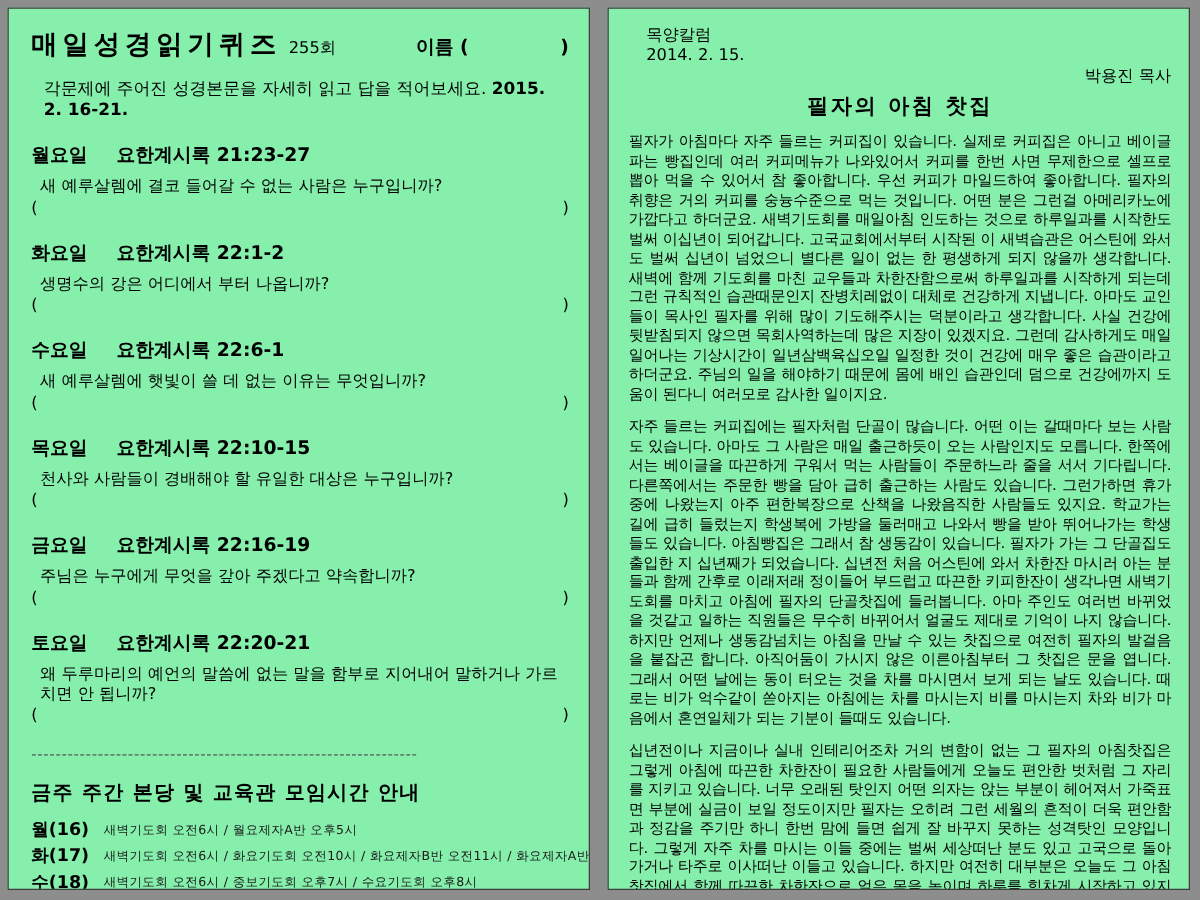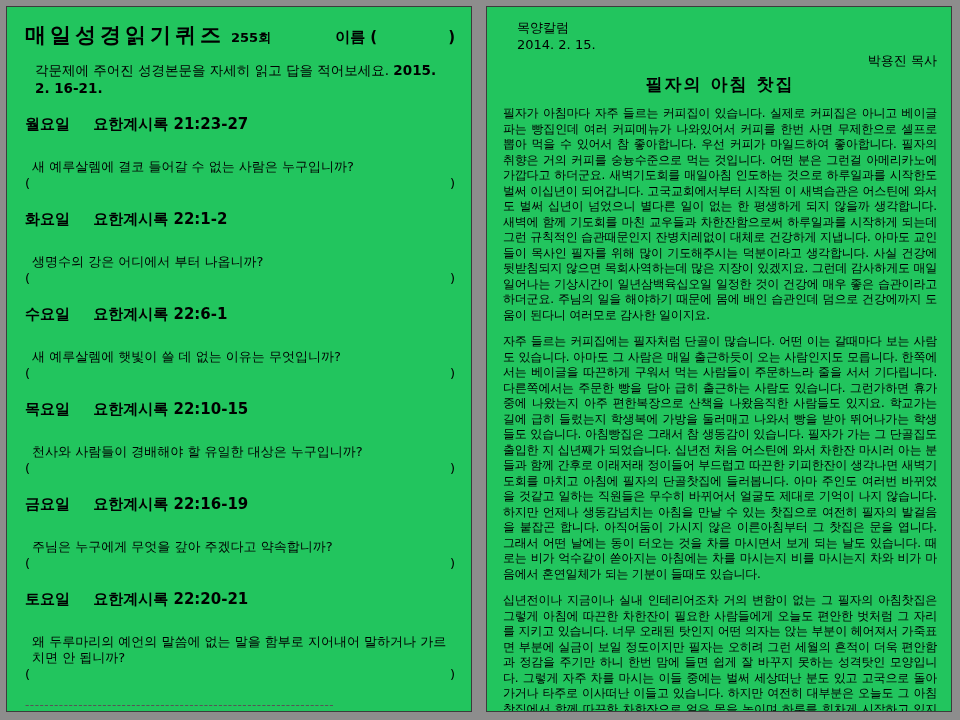--- a/index.html
+++ b/index.html
@@ -6,38 +6,38 @@
   body{
     width:960px;height:720px;overflow:hidden;
     background:#8d8d8d;
     font-family:"DejaVu Sans","Liberation Sans",sans-serif;
     color:#000;
     -webkit-font-smoothing:none;
   }
   .canvas{position:relative;width:960px;height:720px;}
   .page{
     position:absolute;top:6px;width:466px;height:706px;
-    background:#22c55e;border:1px solid #3c3c3c;
+    background:#86efac;border:1px solid #3c3c3c;
     box-sizing:border-box;overflow:hidden;
   }
   .page-left{left:6px;padding:14px 16px 10px 18px;}
   .page-right{left:486px;padding:12px 14px 10px 16px;}
 
   
   .lp-header{display:flex;align-items:baseline;}
   .lp-title{font-size:21px;font-weight:bold;letter-spacing:4px;white-space:nowrap;}
-  .lp-issue{font-size:13px;font-weight:bold;margin-left:6px;white-space:nowrap;}
+  .lp-issue{font-size:13px;font-weight:normal;margin-left:6px;white-space:nowrap;}
   .lp-name{font-size:15px;font-weight:bold;margin-left:64px;white-space:nowrap;}
   .lp-name-close{font-size:15px;font-weight:bold;margin-left:auto;}
   .lp-instruction{margin-top:13px;padding-left:10px;font-size:13.5px;}
   .lp-instruction .date{font-weight:bold;}
   .quiz-section{margin-top:0;}
   .quiz-head{margin-top:19px;font-size:15px;font-weight:bold;}
   .quiz-head .passage{margin-left:18px;margin-top:34px;}
-  .quiz-question{margin-top:25px;padding-left:7px;font-size:13px;line-height:16px;}
+  .quiz-question{margin-top:8px;padding-left:7px;font-size:13px;line-height:16px;}
   .answer-row{display:flex;justify-content:space-between;font-size:13px;line-height:15px;margin-top:1px;}
   .sep{
     margin-top:16px;font-size:12px;letter-spacing:0.5px;color:#555;
     white-space:nowrap;overflow:hidden;
   }
   .sched-title{margin-top:14px;font-size:16px;font-weight:bold;letter-spacing:1px;}
   .sched-rows{margin-top:10px;}
   .sched-row{display:flex;align-items:center;margin-top:3px;}
   .sched-day{flex:0 0 58px;font-size:14px;font-weight:bold;white-space:nowrap;}
   .sched-items{font-size:10px;color:#1a1a1a;white-space:nowrap;letter-spacing:0.3px;}

